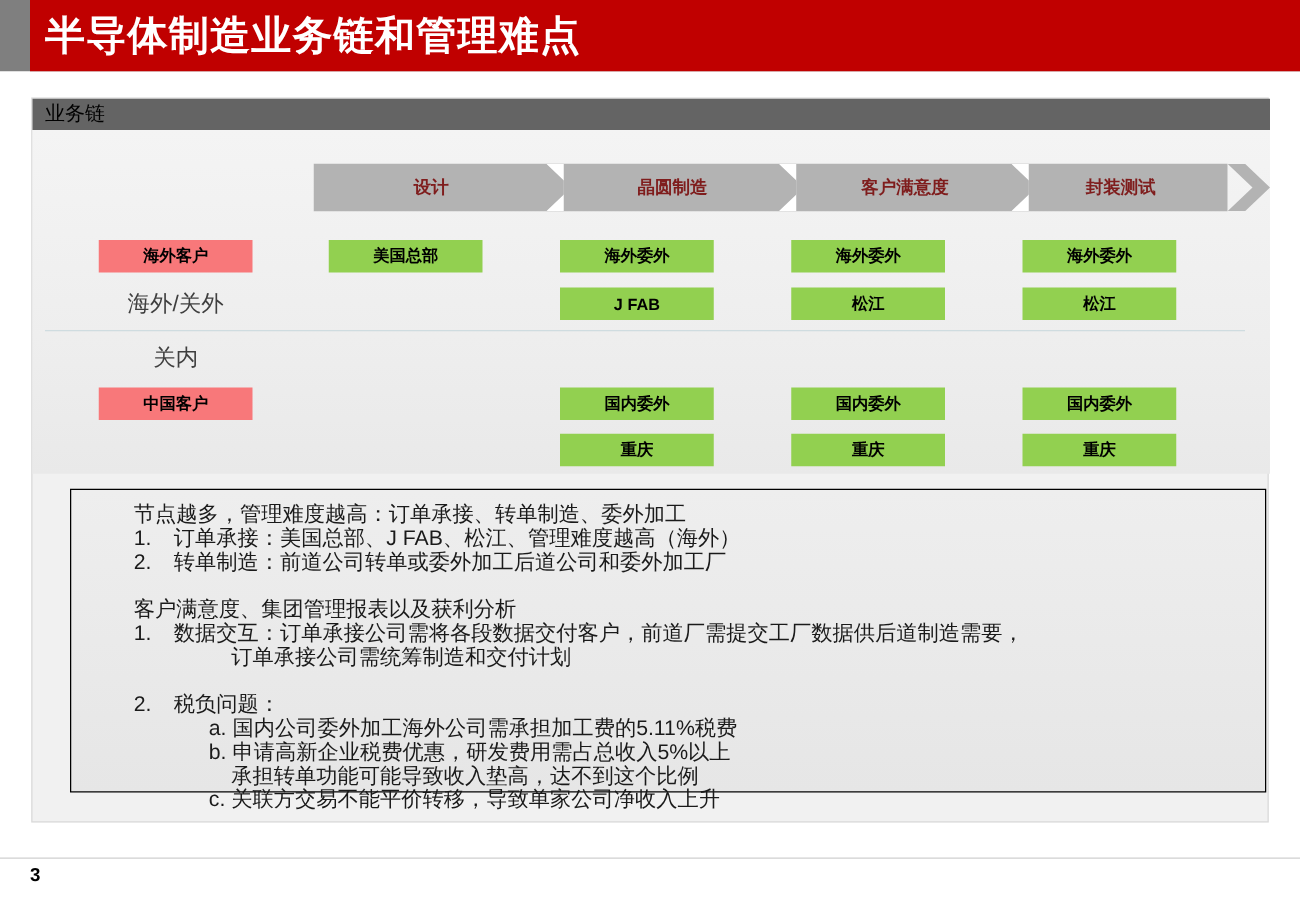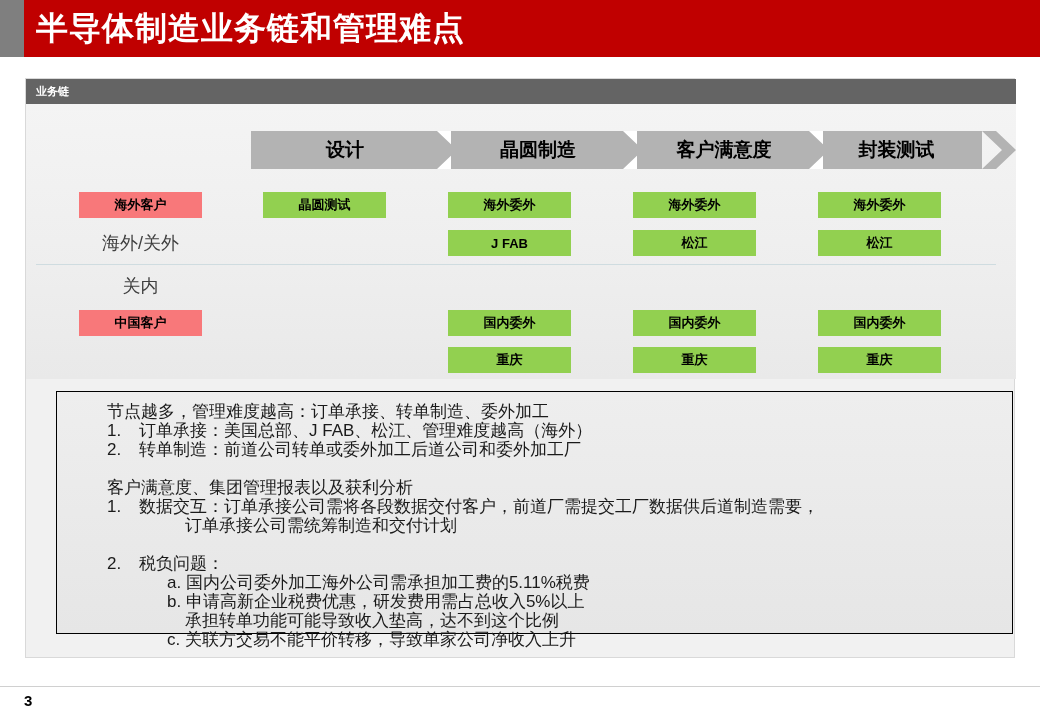--- a/index.html
+++ b/index.html
@@ -22,34 +22,34 @@
   
   .panel{
     position:absolute;left:25px;top:78px;width:990px;height:580px;
     background:#f1f1f1;border:1px solid #d9d9d9;box-sizing:border-box;
   }
   .panel-header{
     position:absolute;left:0;top:0;width:990px;height:25px;background:#646464;
   }
   .panel-header span{
     position:absolute;left:10px;top:0;height:25px;line-height:25px;
-    color:#ffffff;font-size:11px;font-weight:bold;
+    color:#000000;font-size:16px;font-weight:normal;
   }
 
   
   .diagram{
     position:absolute;left:0;top:25px;width:990px;height:275px;
     background:linear-gradient(180deg,#f4f4f4 0%,#eeeeee 60%,#e9e9e9 100%);
   }
 
   
   .chev-row{position:absolute;left:225px;top:27px;width:745px;height:38px;}
   .chev{
     position:absolute;top:0;height:38px;background:#b3b3b3;
-    color:#000000;font-size:19px;font-weight:bold;
+    color:#7f1d1d;font-size:14px;font-weight:bold;
     display:flex;align-items:center;justify-content:center;
   }
   .chev .lbl{position:relative;left:-6px;}
   .chev-arrow{
     position:absolute;top:0;width:34px;height:38px;
     background:#ffffff;
     clip-path:polygon(0 0,14px 0,34px 19px,14px 38px,0 38px,20px 19px);
   }
   .chev-tail{
     position:absolute;top:0;width:34px;height:38px;background:#b3b3b3;
@@ -127,21 +127,21 @@
       <div class="chev" style="left:572px;width:159px;">
         <span class="lbl">封装测试</span>
       </div>
       <div class="chev-tail" style="left:731px;"></div>
     </div>
 
     <div class="box red" style="left:53px;top:88px;">
       <span>海外客户</span>
     </div>
     <div class="box green" style="left:237px;top:88px;">
-      <span>晶圆测试</span>
+      <span>美国总部</span>
     </div>
     <div class="box green" style="left:422px;top:88px;">
       <span>海外委外</span>
     </div>
     <div class="box green" style="left:607px;top:88px;">
       <span>海外委外</span>
     </div>
     <div class="box green" style="left:792px;top:88px;">
       <span>海外委外</span>
     </div>

